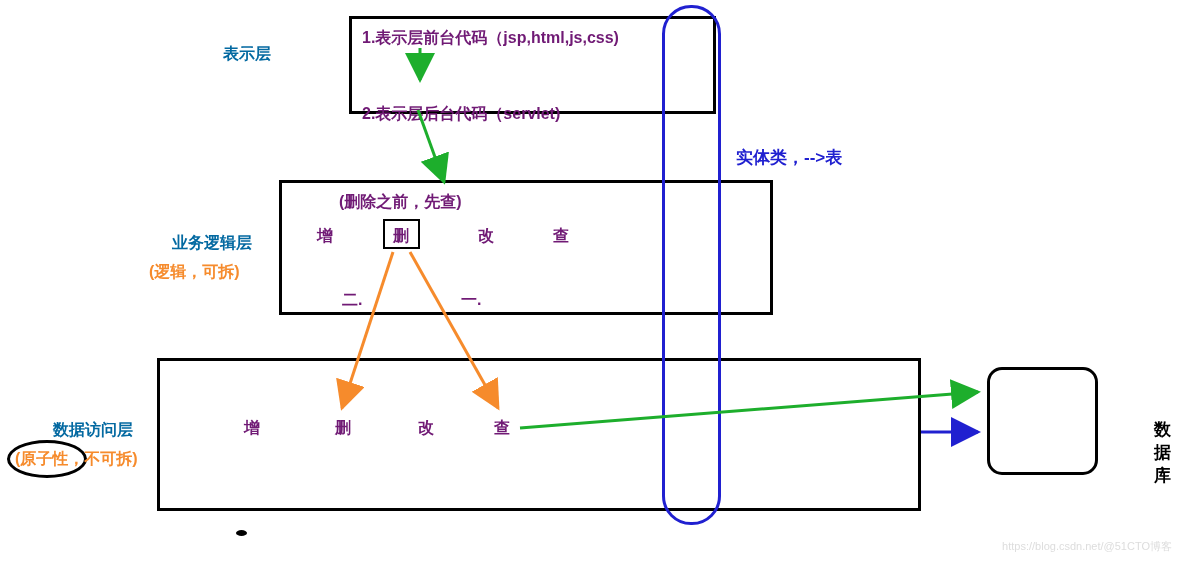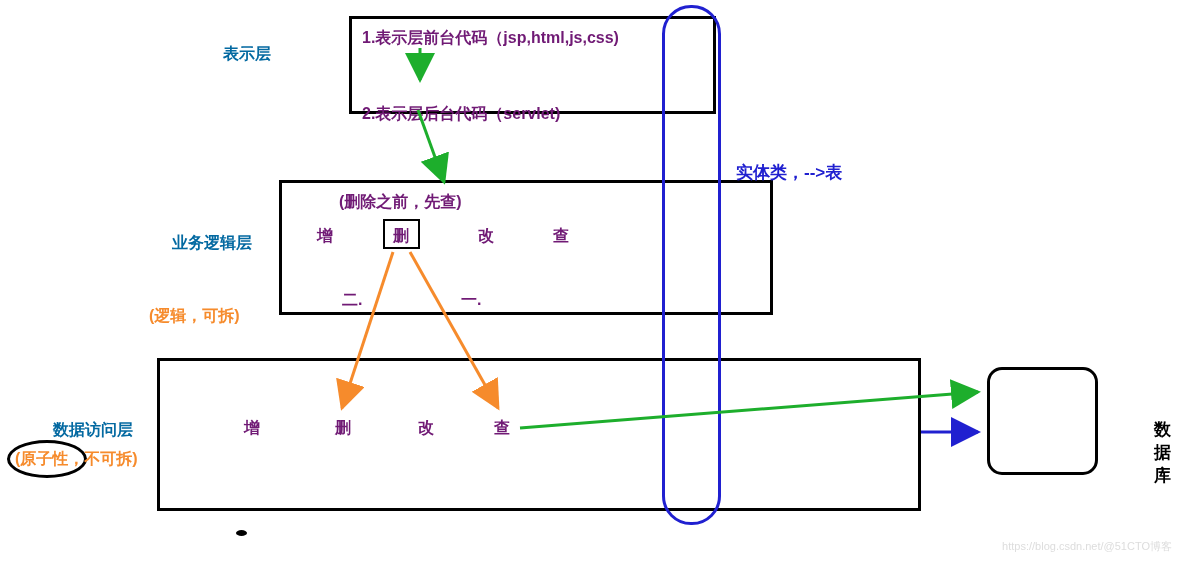--- a/index.html
+++ b/index.html
@@ -31,21 +31,20 @@
       position: absolute;
       color: #701a75;
       font-weight: bold;
       font-size: 16px;
     }
     .blue-text {
       position: absolute;
       color: #2020D0;
       font-weight: bold;
       font-size: 17px;
-      margin-top: 15px;
     }
     .black-text {
       position: absolute;
       color: #000;
       font-weight: bold;
       font-size: 17px;
     }
     .small-box {
       position: absolute;
       border: 2px solid #000;
@@ -84,21 +83,21 @@
 </head>
 <body>
 
 <div class="box" style="left:349px; top:16px; width:367px; height:98px;"></div>
 <span class="layer-label" style="left:223px; top:44px;">表示层</span>
 <span class="orange-text" style="left:362px; top:28px;">1.表示层前台代码（jsp,html,js,css)</span>
 <span class="orange-text" style="left:362px; top:104px;">2.表示层后台代码（servlet)</span>
 
 <div class="box" style="left:279px; top:180px; width:494px; height:135px;"></div>
 <span class="layer-label" style="left:172px; top:233px;">业务逻辑层</span>
-<span class="layer-sublabel" style="left:149px; top:262px;margin-top:44px;">(逻辑，可拆)</span>
+<span class="layer-sublabel" style="left:149px; top:262px;">(逻辑，可拆)</span>
 <span class="orange-text" style="left:339px; top:192px;">(删除之前，先查)</span>
 <span class="orange-text" style="left:317px; top:226px;">增</span>
 <div class="small-box" style="left:383px; top:219px; width:37px; height:30px;"></div>
 <span class="orange-text" style="left:393px; top:226px;">删</span>
 <span class="orange-text" style="left:478px; top:226px;">改</span>
 <span class="orange-text" style="left:553px; top:226px;">查</span>
 <span class="orange-text" style="left:342px; top:290px;">二.</span>
 <span class="orange-text" style="left:461px; top:290px;">一.</span>
 
 <div class="box" style="left:157px; top:358px; width:764px; height:153px;"></div>

